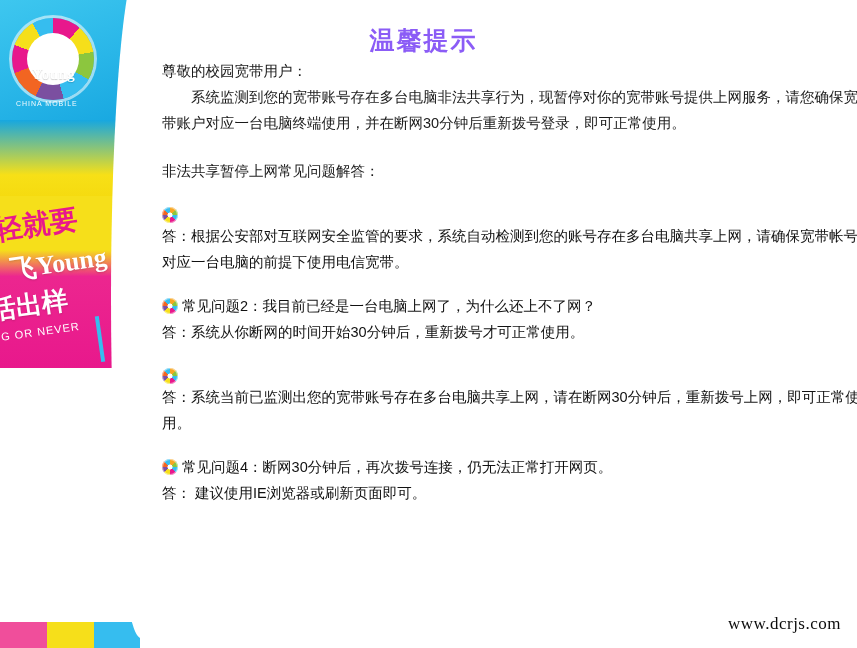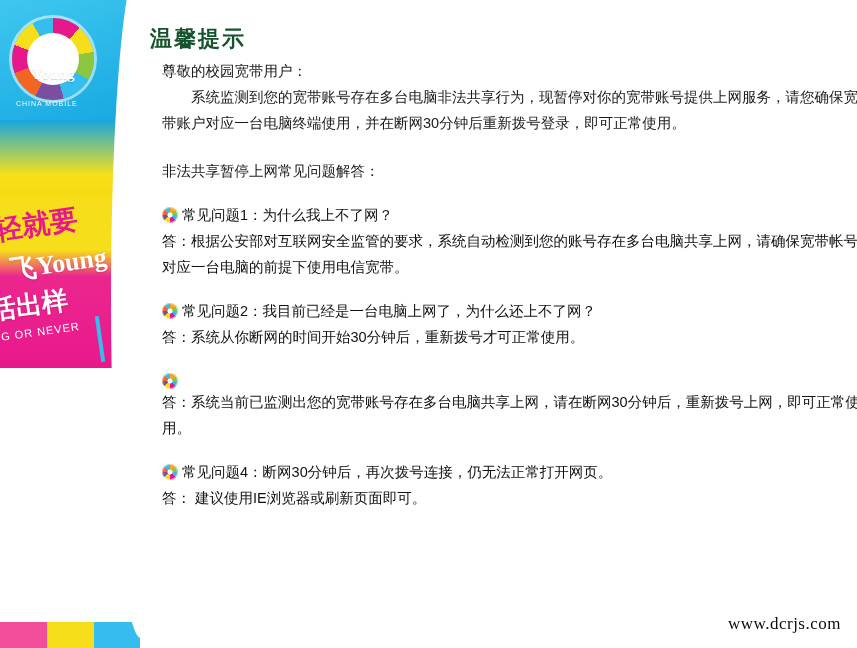--- a/index.html
+++ b/index.html
@@ -194,23 +194,23 @@
     position: absolute;
     left: 150px;
     top: 0;
     width: 707px;
     height: 648px;
   }
   .title {
     position: absolute;
     left: 0; right: 0;
     top: 24px;
-    text-align: left;
-    color: #14532d;
-    font-size: 22px;
+    text-align: center;
+    color: #8b5cf6;
+    font-size: 25px;
     font-weight: bold;
     font-family: "Liberation Serif", serif;
     letter-spacing: 2px;
     padding-right: 160px;
   }
   .body-text {
     position: absolute;
     left: 12px;
     top: 58px;
     width: 700px;
@@ -294,21 +294,20 @@
     <div class="body-text">
       <div class="para">尊敬的校园宽带用户：</div>
       <div class="para indent">系统监测到您的宽带账号存在多台电脑非法共享行为，现暂停对你的宽带账号提供上网服务，请您确保宽带账户对应一台电脑终端使用，并在断网30分钟后重新拨号登录，即可正常使用。</div>
 
       <div class="spacer-lg"></div>
       <div class="para">非法共享暂停上网常见问题解答：</div>
 
       <div class="qa-block">
         <div class="q-line">
           <span class="q-icon"></span>
-          <span class="q-text">常见问题1：为什么我上不了网？</span>
         </div>
         <div class="a-text">答：根据公安部对互联网安全监管的要求，系统自动检测到您的账号存在多台电脑共享上网，请确保宽带帐号对应一台电脑的前提下使用电信宽带。</div>
       </div>
 
       <div class="qa-block">
         <div class="q-line">
           <span class="q-icon"></span>
           <span class="q-text">常见问题2：我目前已经是一台电脑上网了，为什么还上不了网？</span>
         </div>
         <div class="a-text">答：系统从你断网的时间开始30分钟后，重新拨号才可正常使用。</div>

